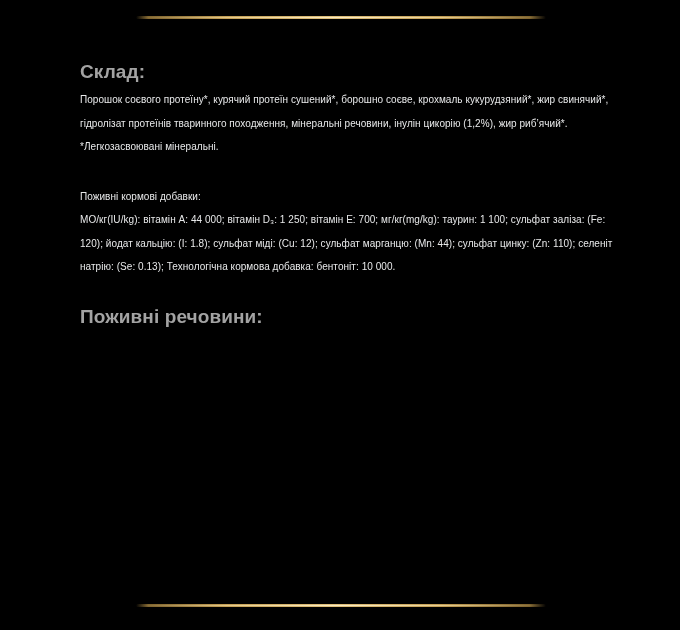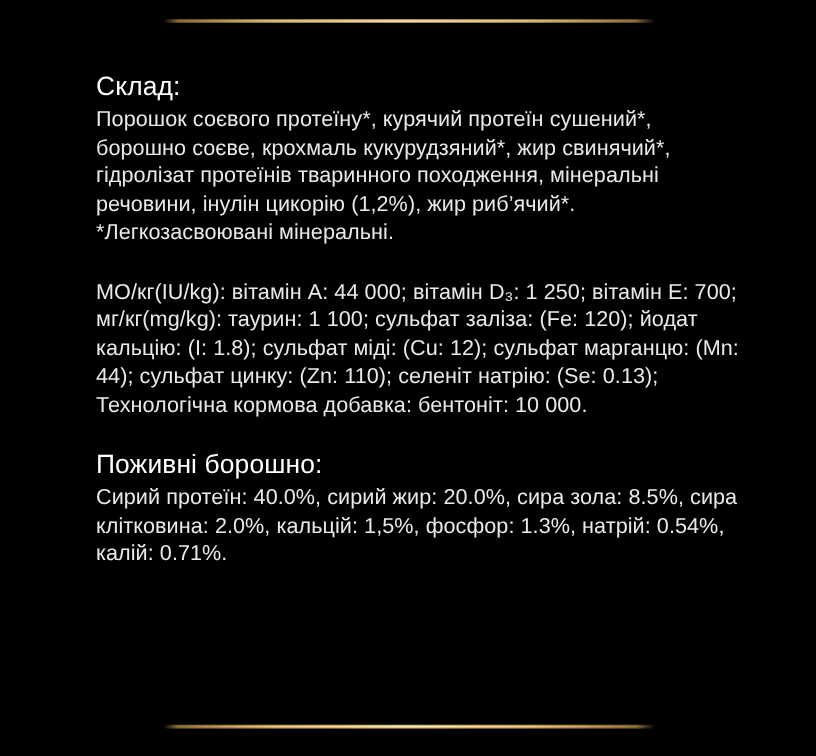--- a/index.html
+++ b/index.html
@@ -55,31 +55,31 @@
     position: absolute;
     left: 80px;
     top: 60px;
     width: 540px;
   }
 
   .section { margin: 0 0 26px 0; }
   .section:last-child { margin-bottom: 0; }
 
   .heading {
-    color: #ffffff;
-    font-size: 22px;
-    font-weight: normal;
+    color: #a3a3a3;
+    font-size: 19px;
+    font-weight: bold;
     line-height: 24px;
     letter-spacing: 0.1px;
     margin: 0 0 4px 0;
   }
 
   .body-text {
     color: #e8e9ea;
-    font-size: 18px;
+    font-size: 10px;
     line-height: 23.5px;
     letter-spacing: 0.05px;
     margin: 0;
     white-space: pre-line;
   }
 
   .body-text + .body-text { margin-top: 0; }
 </style>
 </head>
 <body>
@@ -90,25 +90,25 @@
 
   <div class="content">
 
     <div class="section">
       <h2 class="heading">Склад:</h2>
       <p class="body-text">Порошок соєвого протеїну*, курячий протеїн сушений*, борошно соєве, крохмаль кукурудзяний*, жир свинячий*, гідролізат протеїнів тваринного походження, мінеральні речовини, інулін цикорію (1,2%), жир риб’ячий*.</p>
       <p class="body-text">*Легкозасвоювані мінеральні.</p>
     </div>
 
     <div class="section">
+      <p class="body-text">Поживні кормові добавки:</p>
       <p class="body-text">МО/кг(IU/kg): вітамін A: 44 000; вітамін D₃: 1 250; вітамін E: 700; мг/кг(mg/kg): таурин: 1 100; сульфат заліза: (Fe: 120); йодат кальцію: (I: 1.8); сульфат міді: (Cu: 12); сульфат марганцю: (Mn: 44); сульфат цинку: (Zn: 110); селеніт натрію: (Se: 0.13); Технологічна кормова добавка: бентоніт: 10 000.</p>
     </div>
 
     <div class="section">
-      <h2 class="heading">Поживні борошно:</h2>
-      <p class="body-text">Сирий протеїн: 40.0%, сирий жир: 20.0%, сира зола: 8.5%, сира клітковина: 2.0%, кальцій: 1,5%, фосфор: 1.3%, натрій: 0.54%, калій: 0.71%.</p>
+      <h2 class="heading">Поживні речовини:</h2>
     </div>
 
   </div>
 
   <div class="rule rule-bottom"></div>
 
 </div>
 
 </body></html>

